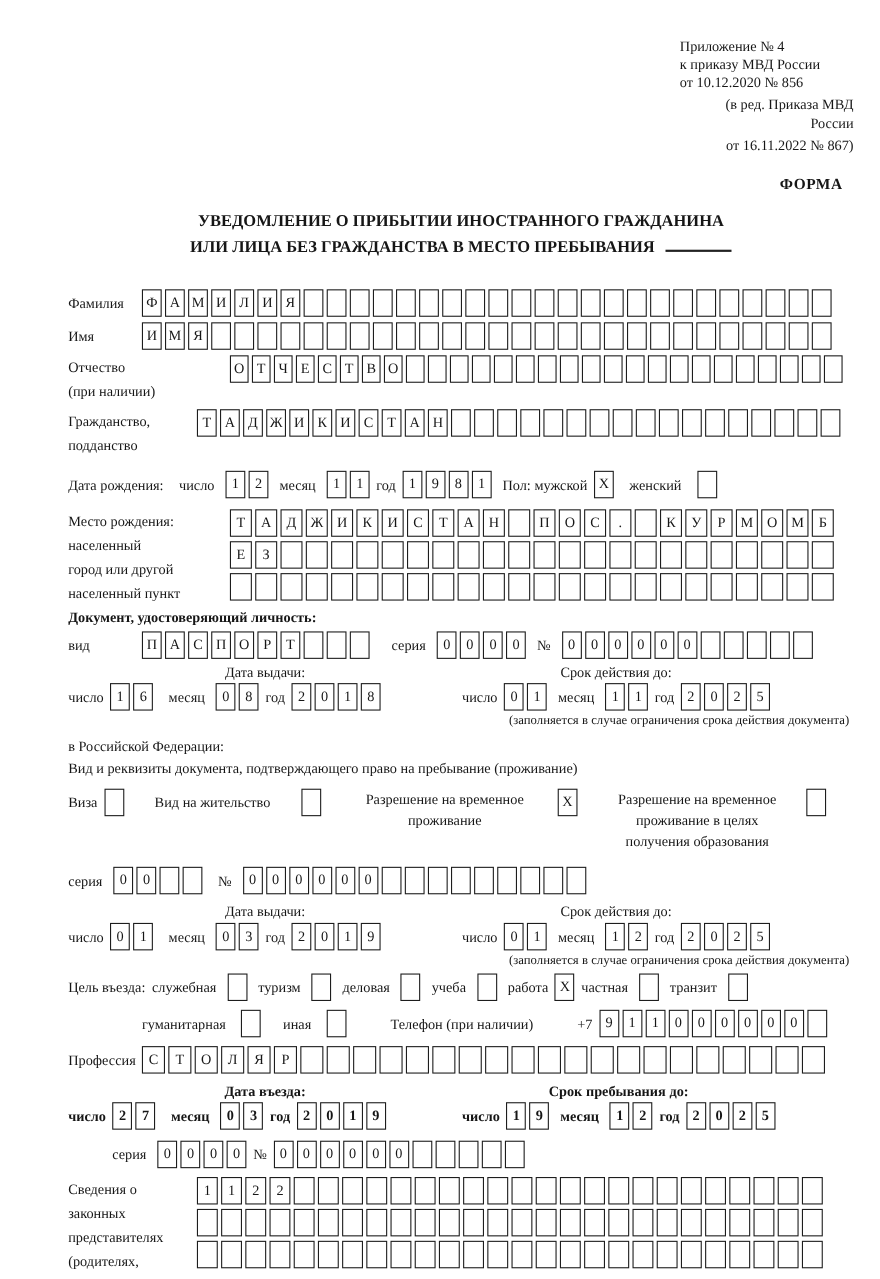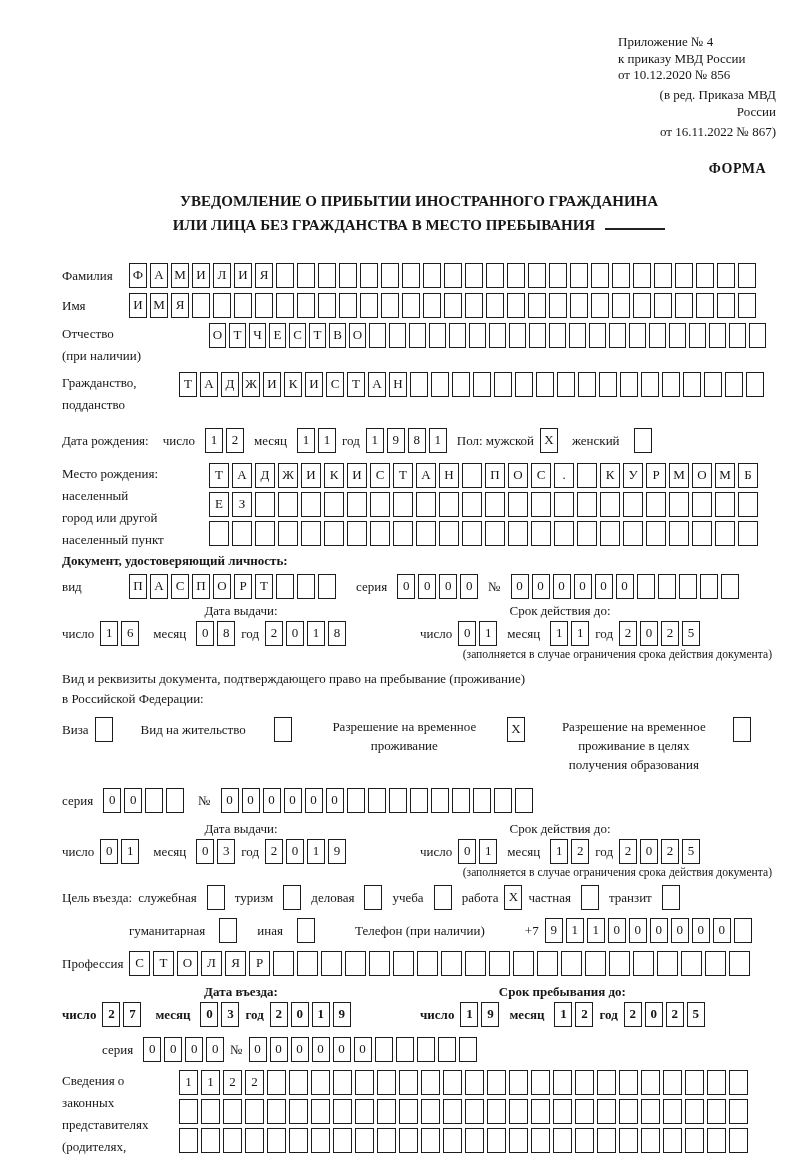--- a/index.html
+++ b/index.html
@@ -407,22 +407,22 @@
             <span class="cell">0</span>
             <span class="cell">2</span>
             <span class="cell">5</span>
           </span>
       </div>
     </div>
   </div>
   <div class="capt">(заполняется в случае ограничения срока действия документа)</div>
 
   <div style="margin-top:8px;line-height:1.55;">
+    <div>в Российской Федерации:</div>
     <div>Вид и реквизиты документа, подтверждающего право на пребывание (проживание)</div>
-    <div>в Российской Федерации:</div>
   </div>
 
   <div class="permit-row">
     <span class="plbl">Виза</span>
     <span class="cell gap6"></span>
     <span class="plbl gap28">Вид на жительство</span>
     <span class="cell gap28"></span>
     <span class="pcenter gap20" style="width:185px;">
       <div>Разрешение на временное</div>
       <div>проживание</div>

